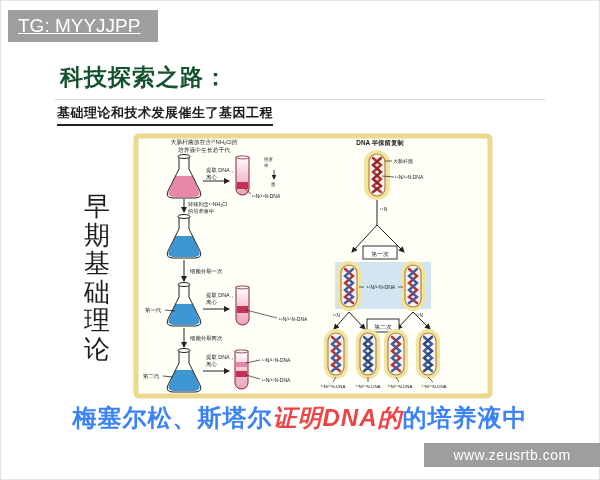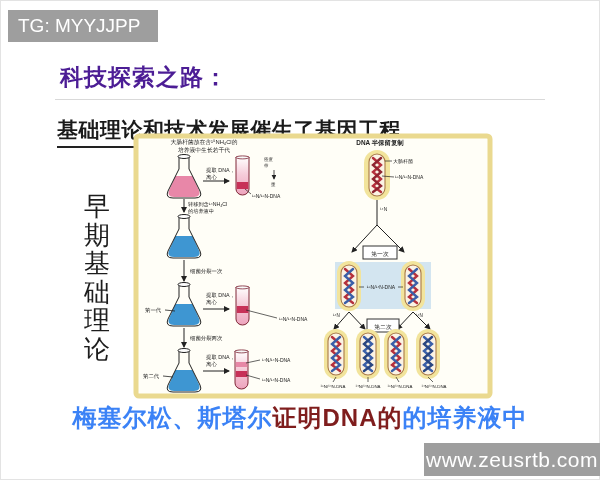--- a/index.html
+++ b/index.html
@@ -7,44 +7,44 @@
     width:600px;height:480px;position:relative;overflow:hidden;
     background:#ffffff;
     font-family:"Liberation Sans","DejaVu Sans",sans-serif;
   }
   .frame{position:absolute;inset:0;border:1px solid #e3e3e3;pointer-events:none;}
   .wm{
     position:absolute;background:#9e9e9e;color:#ffffff;
     display:flex;align-items:center;justify-content:center;
     font-family:"Liberation Sans",sans-serif;
   }
-  .wm-top{left:8px;top:10px;width:140px;height:32px;font-size:19px;justify-content:flex-start;padding-left:10px;}
-  .wm-bottom{left:424px;top:443px;width:176px;height:33px;font-size:21px;letter-spacing:.5px;}
+  .wm-top{left:8px;top:10px;width:140px;height:32px;font-size:19px;justify-content:flex-start;padding-left:10px;text-decoration:underline;}
+  .wm-bottom{left:424px;top:443px;width:176px;height:24px;font-size:14px;letter-spacing:.5px;}
   .slide-title{
-    position:absolute;left:60px;top:62px;font-size:23px;font-weight:bold;color:#4c1d95;
+    position:absolute;left:60px;top:62px;font-size:23px;font-weight:bold;color:#14532d;
     letter-spacing:1px;
   }
   .title-rule{position:absolute;left:55px;top:99px;width:490px;height:1px;background:#d9d9d9;}
   .slide-subtitle{
-    position:absolute;left:57px;top:116px;font-size:21px;font-weight:bold;color:#1a1a1a;
+    position:absolute;left:57px;top:104px;font-size:13px;font-weight:bold;color:#1a1a1a;
     border-bottom:2px solid #222;padding-bottom:2px;letter-spacing:.5px;
   }
   .vert-label{
     position:absolute;left:82px;top:192px;width:30px;
     display:flex;flex-direction:column;align-items:center;
     font-size:26px;color:#1d1d1d;line-height:28.5px;font-weight:500;
   }
   .diagram{position:absolute;left:133px;top:133px;width:360px;height:266px;}
   svg text{font-family:"Liberation Sans","DejaVu Sans",sans-serif;fill:#222;}
   .caption{
     position:absolute;left:40px;top:402px;width:520px;text-align:center;
     font-size:24px;font-weight:bold;letter-spacing:1px;white-space:nowrap;
   }
   .cap-red{color:#3b82f6;}
-  .cap-black{color:#7f1d1d;}
+  .cap-black{color:#ef4444;font-style:italic;}
 </style>
 </head>
 <body>
 
 <div class="frame"></div>
 
 <div class="wm wm-top">
   <span>TG: MYYJJPP</span>
 </div>
 

